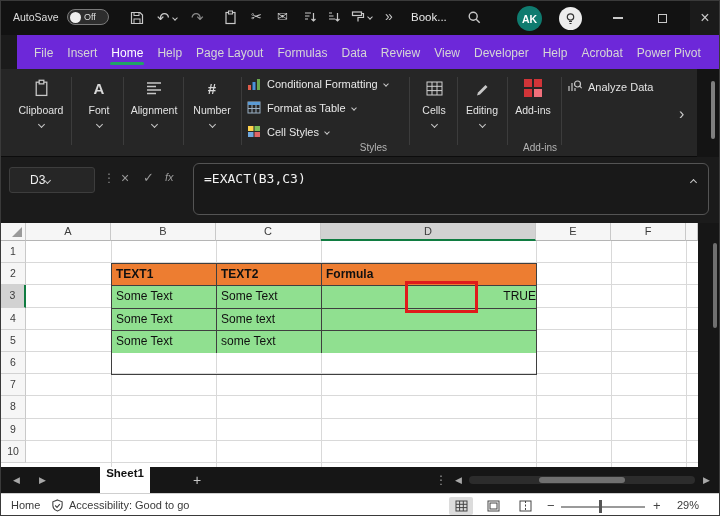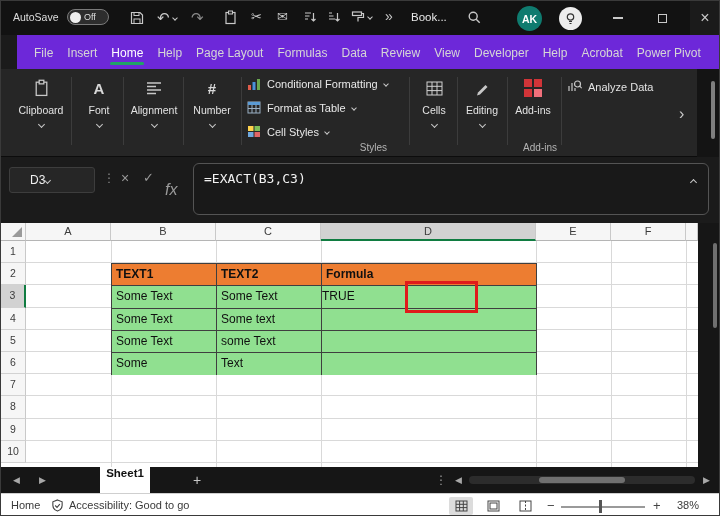--- a/index.html
+++ b/index.html
@@ -84,21 +84,21 @@
     border:1px solid #3f3f3f; }
   .trow { display:flex; height:22.2px; border-bottom:1px solid #3f3f3f; }
   .trow:last-child { border-bottom:none; }
   .tcell { border-right:1px solid #3f3f3f; font-size:12px; color:#101010; line-height:21px;
     padding-left:4px; overflow:hidden; white-space:nowrap; }
   .tcell:last-child { border-right:none; }
   .tcell.c1, .tcell.c2 { width:105px; }
   .tcell.c3 { flex:1; }
   .trow.hrow .tcell { background:#ED7D31; font-weight:bold; }
   .trow.brow .tcell { background:#90E090; }
-  .tcell.center { text-align:left; padding-left:0; }
+  .tcell.center { text-align:right; padding-left:0; }
   .annotation { position:absolute; left:404px; top:58px; width:73px; height:32px;
     border:3px solid #E01B1B; z-index:50; }
   .grid-strip { position:absolute; left:697px; top:0; width:23px; height:244px; background:#161616; }
   .grid-strip .thumb { position:absolute; left:15px; top:20px; width:4px; height:85px;
     background:#6f6f6f; border-radius:2px; }
   .corner-tri { position:absolute; right:3px; bottom:3px; width:0; height:0;
     border-bottom:10px solid #9a9a9a; border-left:10px solid transparent; }
 
   
   .tabbar { position:absolute; left:0; top:466px; width:720px; height:26px; background:#161616; }
@@ -355,21 +355,21 @@
   </div>
 
   <div class="fstrip">
     <div class="namebox">
       <span>D3</span>
       <span class="chev"></span>
     </div>
     <span class="abs" style="left:102px;top:14px;color:#8a8a8a;font-size:12px">⋮</span>
     <span class="abs" style="left:120px;top:13px;color:#9a9a9a;font-size:14px">×</span>
     <span class="abs" style="left:142px;top:13px;color:#9a9a9a;font-size:13px">✓</span>
-    <span class="abs" style="left:164px;top:24px;color:#9a9a9a;font-size:16px;font-style:italic">fx</span>
+    <span class="abs" style="left:164px;top:14px;color:#9a9a9a;font-size:11px;font-style:italic">fx</span>
     <div class="fml-input">
       <span class="fml-text">=EXACT(B3,C3)</span>
       <span class="chev up abs" style="right:12px;top:16px"></span>
     </div>
   </div>
 
   <div class="grid">
     <div class="hdr" style="left:0;width:25px">
         <div class="corner-tri"></div>
       </div>
@@ -414,25 +414,20 @@
       <div class="trow brow">
         <div class="tcell c1">Some Text</div>
         <div class="tcell c2">Some text</div>
         <div class="tcell c3"></div>
       </div>
       <div class="trow brow">
         <div class="tcell c1">Some Text</div>
         <div class="tcell c2">some Text</div>
         <div class="tcell c3"></div>
       </div>
-      <div class="trow brow">
-        <div class="tcell c1">Some</div>
-        <div class="tcell c2">Text</div>
-        <div class="tcell c3"></div>
-      </div>
     </div>
 
     <div class="annotation"></div>
     <div class="grid-strip">
         <div class="thumb"></div>
       </div>
   </div>
 
   <div class="tabbar">
     <span class="abs tab-nav" style="left:12px;top:8px">◀</span>
@@ -472,16 +467,16 @@
     <div class="view-btn" style="left:512px">
       <svg width="13" height="12" viewBox="0 0 13 12" stroke="#444" fill="none">
           <rect x="1" y="1" width="11" height="10"></rect>
           <path d="M6.5 1v10" stroke-dasharray="2 1.5"></path>
         </svg>
     </div>
     <span class="abs" style="left:546px;top:4px;font-size:13px;color:#444">−</span>
     <div class="zoom-track"></div>
     <div class="zoom-thumb"></div>
     <span class="abs" style="left:652px;top:4px;font-size:13px;color:#444">+</span>
-    <span class="abs" style="left:676px;top:5px">38%</span>
+    <span class="abs" style="left:676px;top:5px">29%</span>
   </div>
 
 </div>
 
 </body></html>

